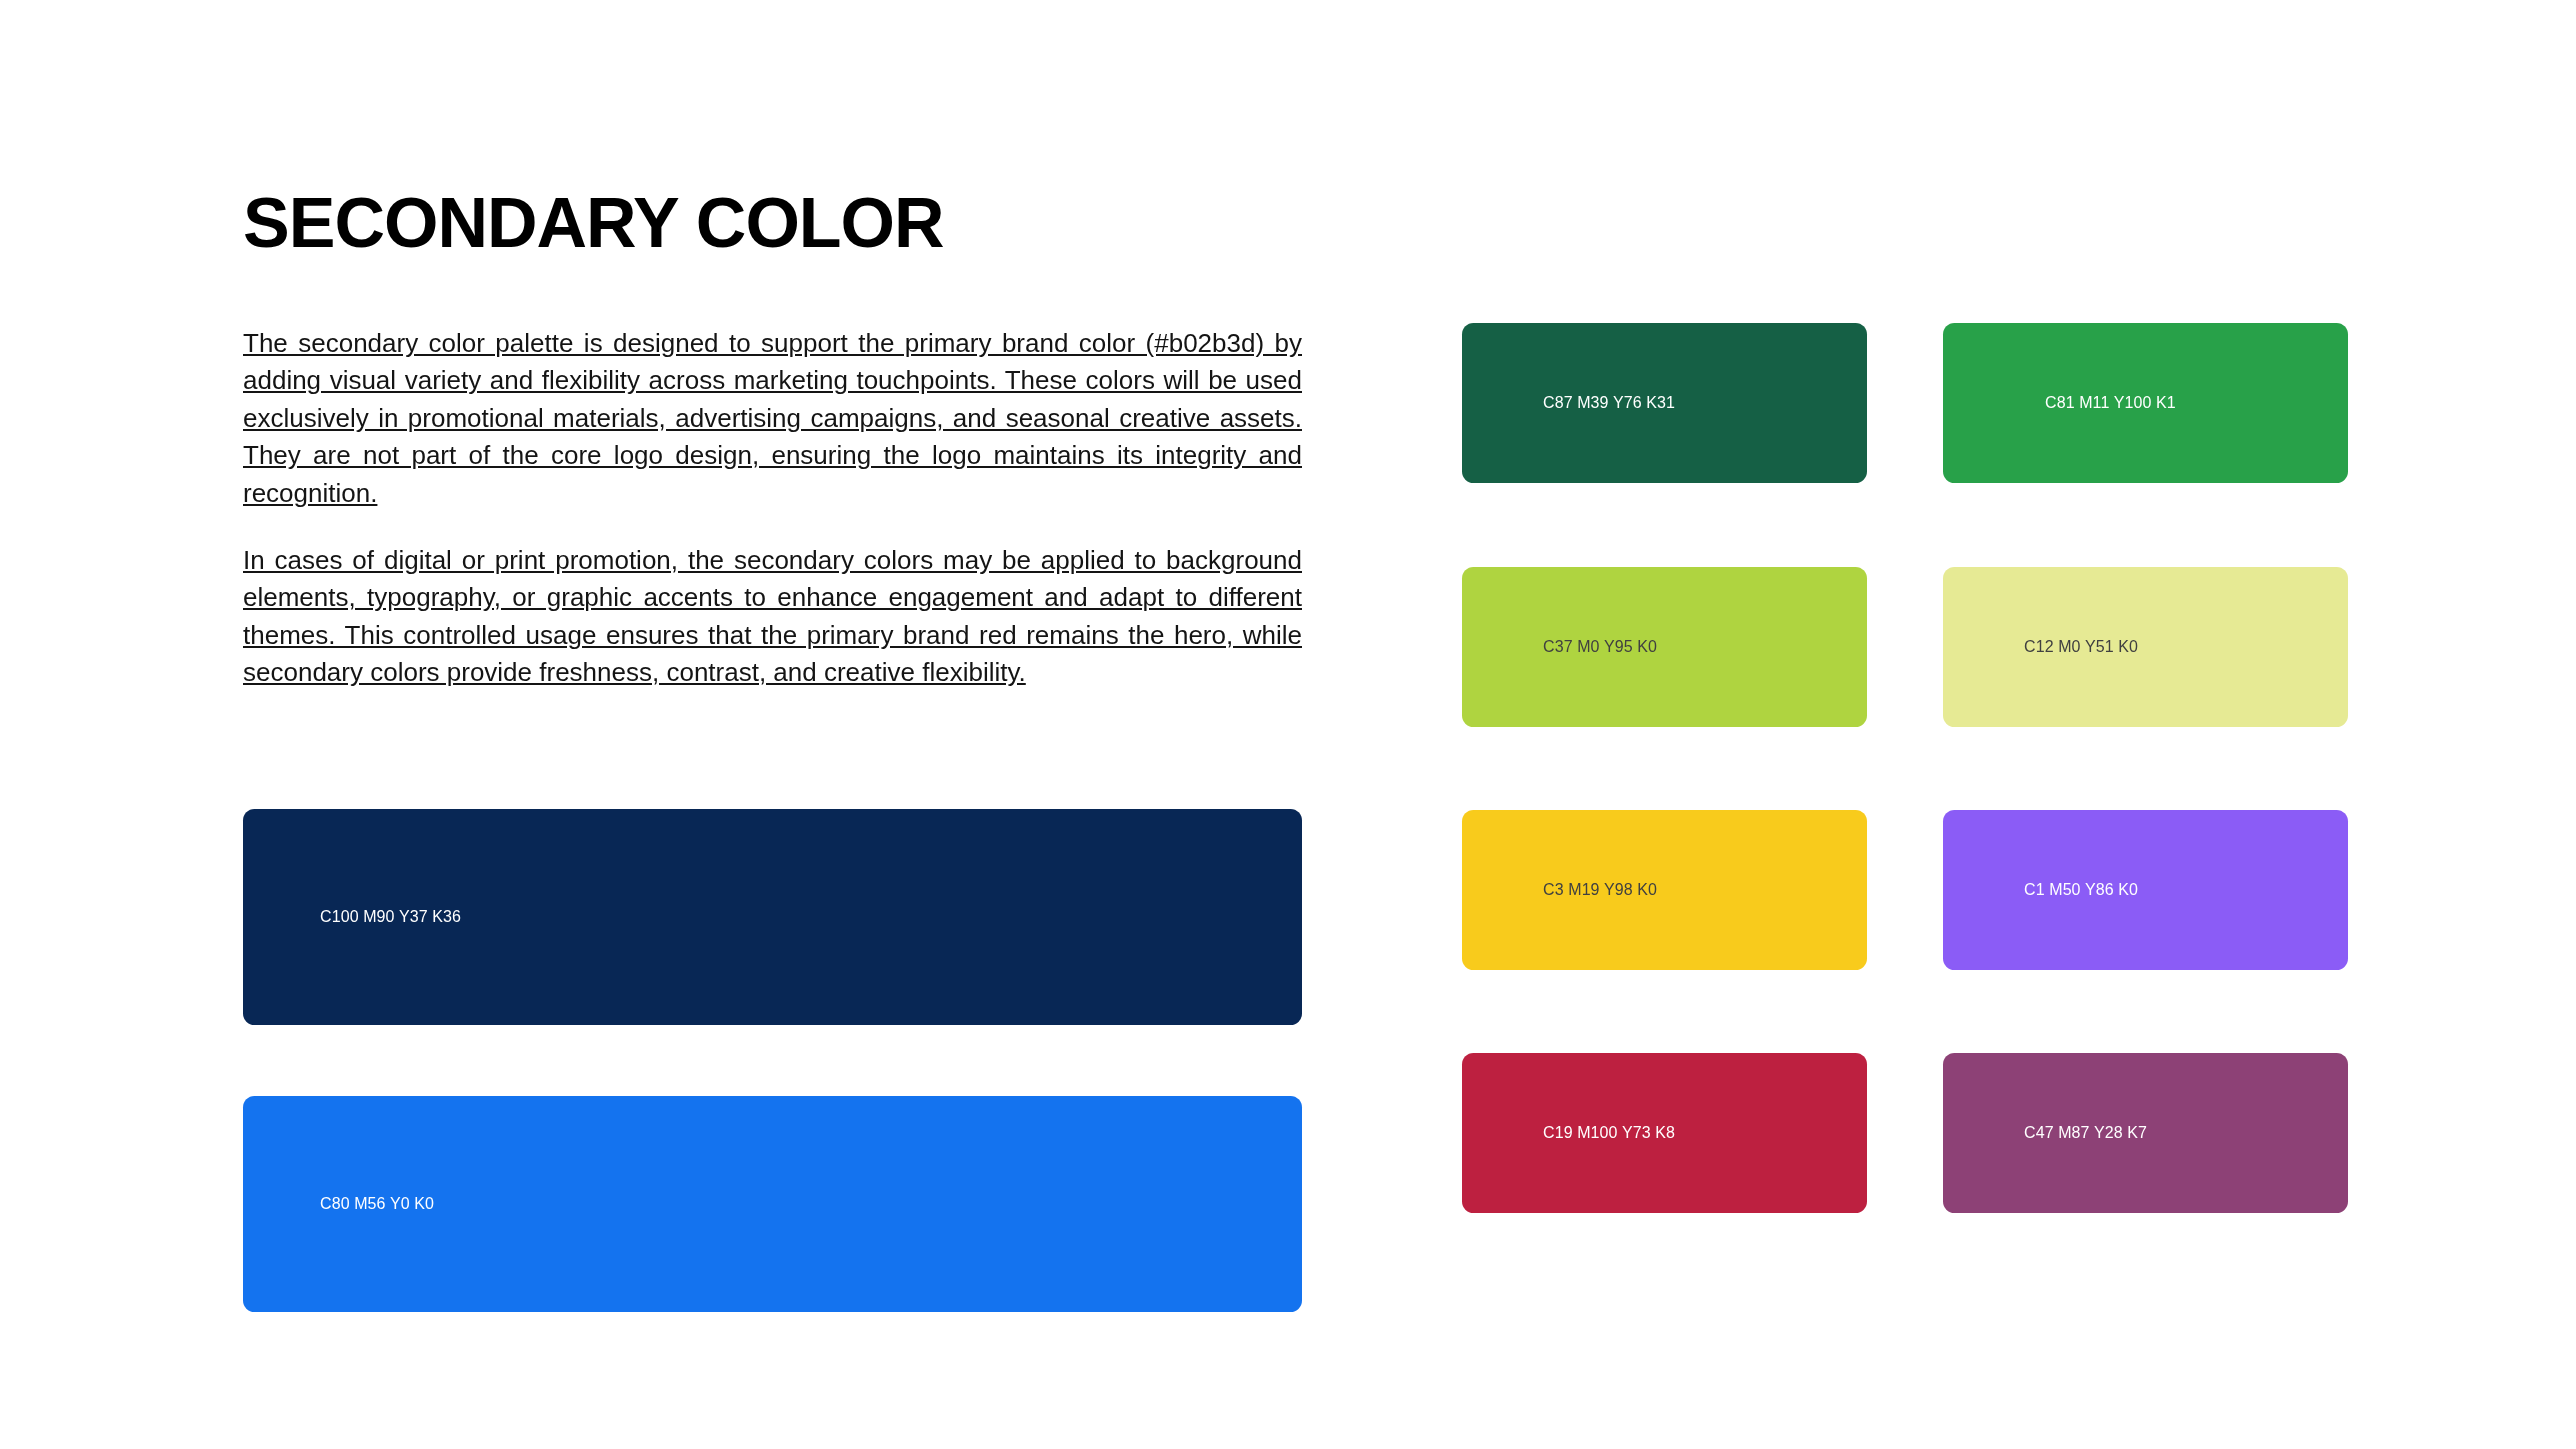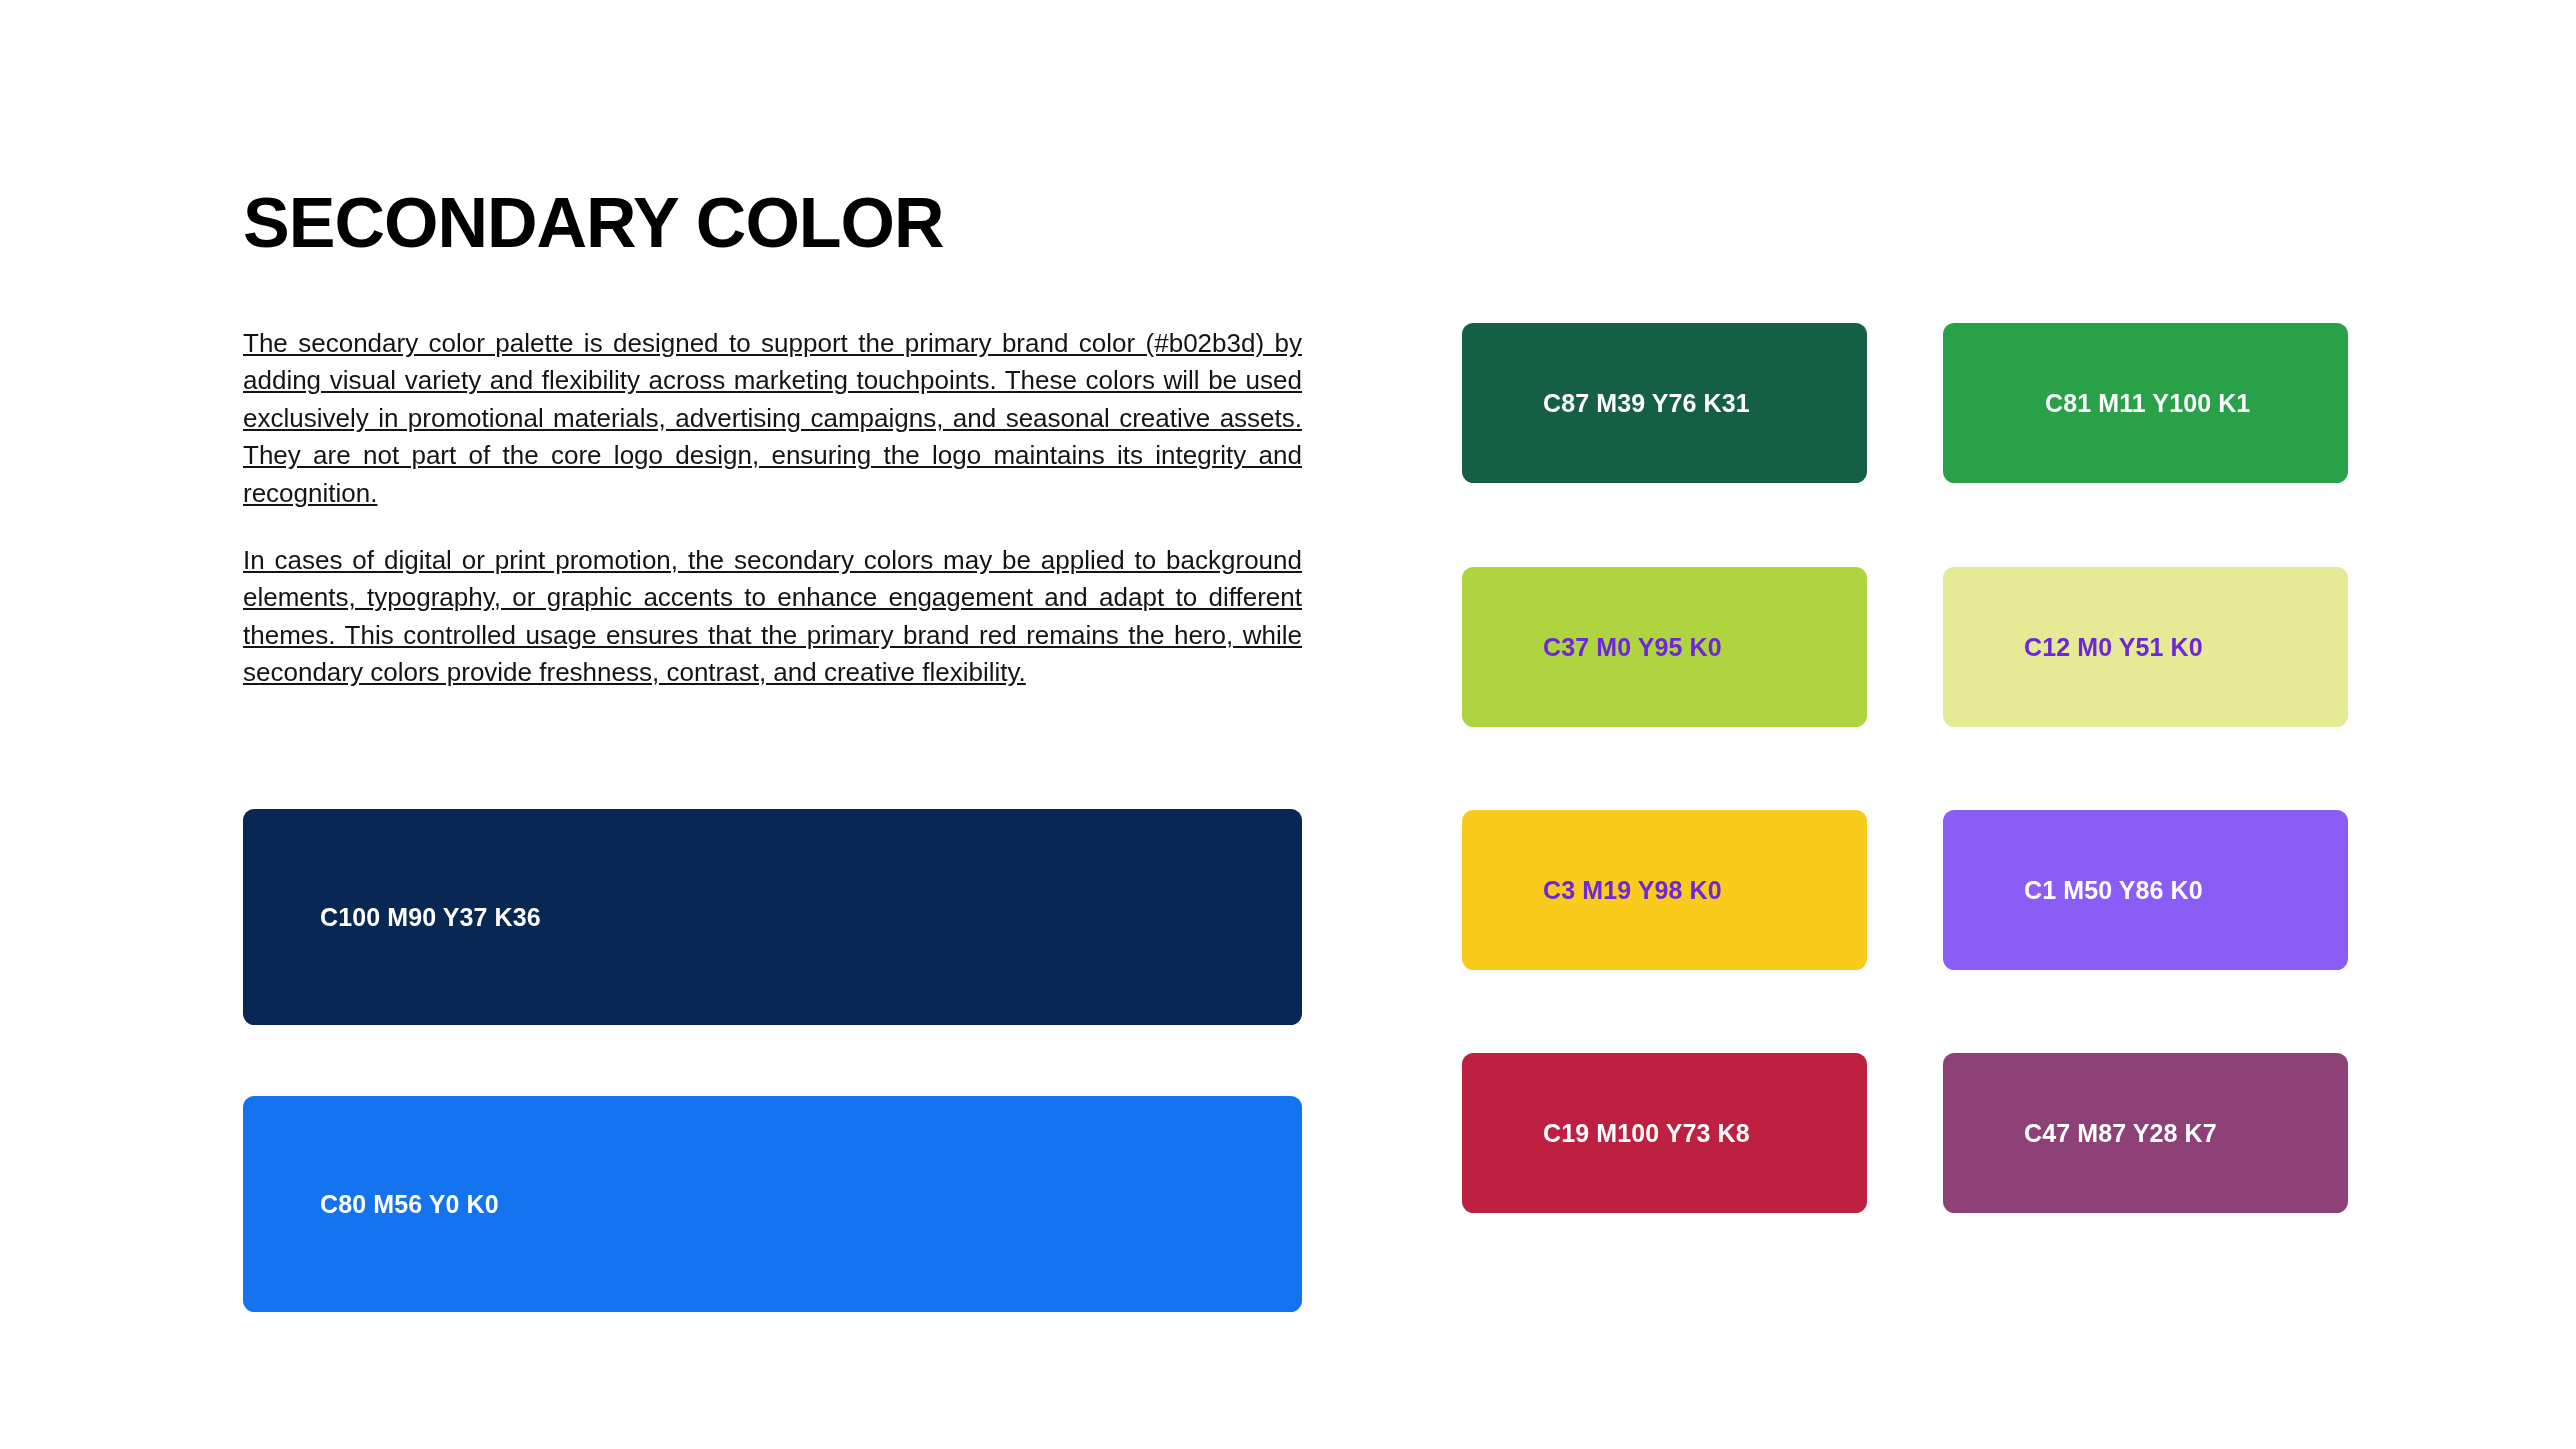--- a/index.html
+++ b/index.html
@@ -59,28 +59,28 @@
 
   
   .swatch {
     position: absolute;
     border-radius: 11.4px;
     box-sizing: border-box;
     display: flex;
     align-items: center;
   }
   .swatch-label {
-    font-size: 25px;
-    font-weight: 700;
+    font-size: 16px;
+    font-weight: 400;
     letter-spacing: 0.1px;
     white-space: nowrap;
     padding-left: 77px;
   }
   .swatch-label.light { color: #ffffff; }
-  .swatch-label.dark  { color: #6d28d9; }
+  .swatch-label.dark  { color: #404040; }
 
   
   .swatch.wide {
     left: 243px;
     width: 1059px;
     height: 216px;
   }
   .swatch.wide.row-a { top: 809px; }
   .swatch.wide.row-b { top: 1096px; }
 

